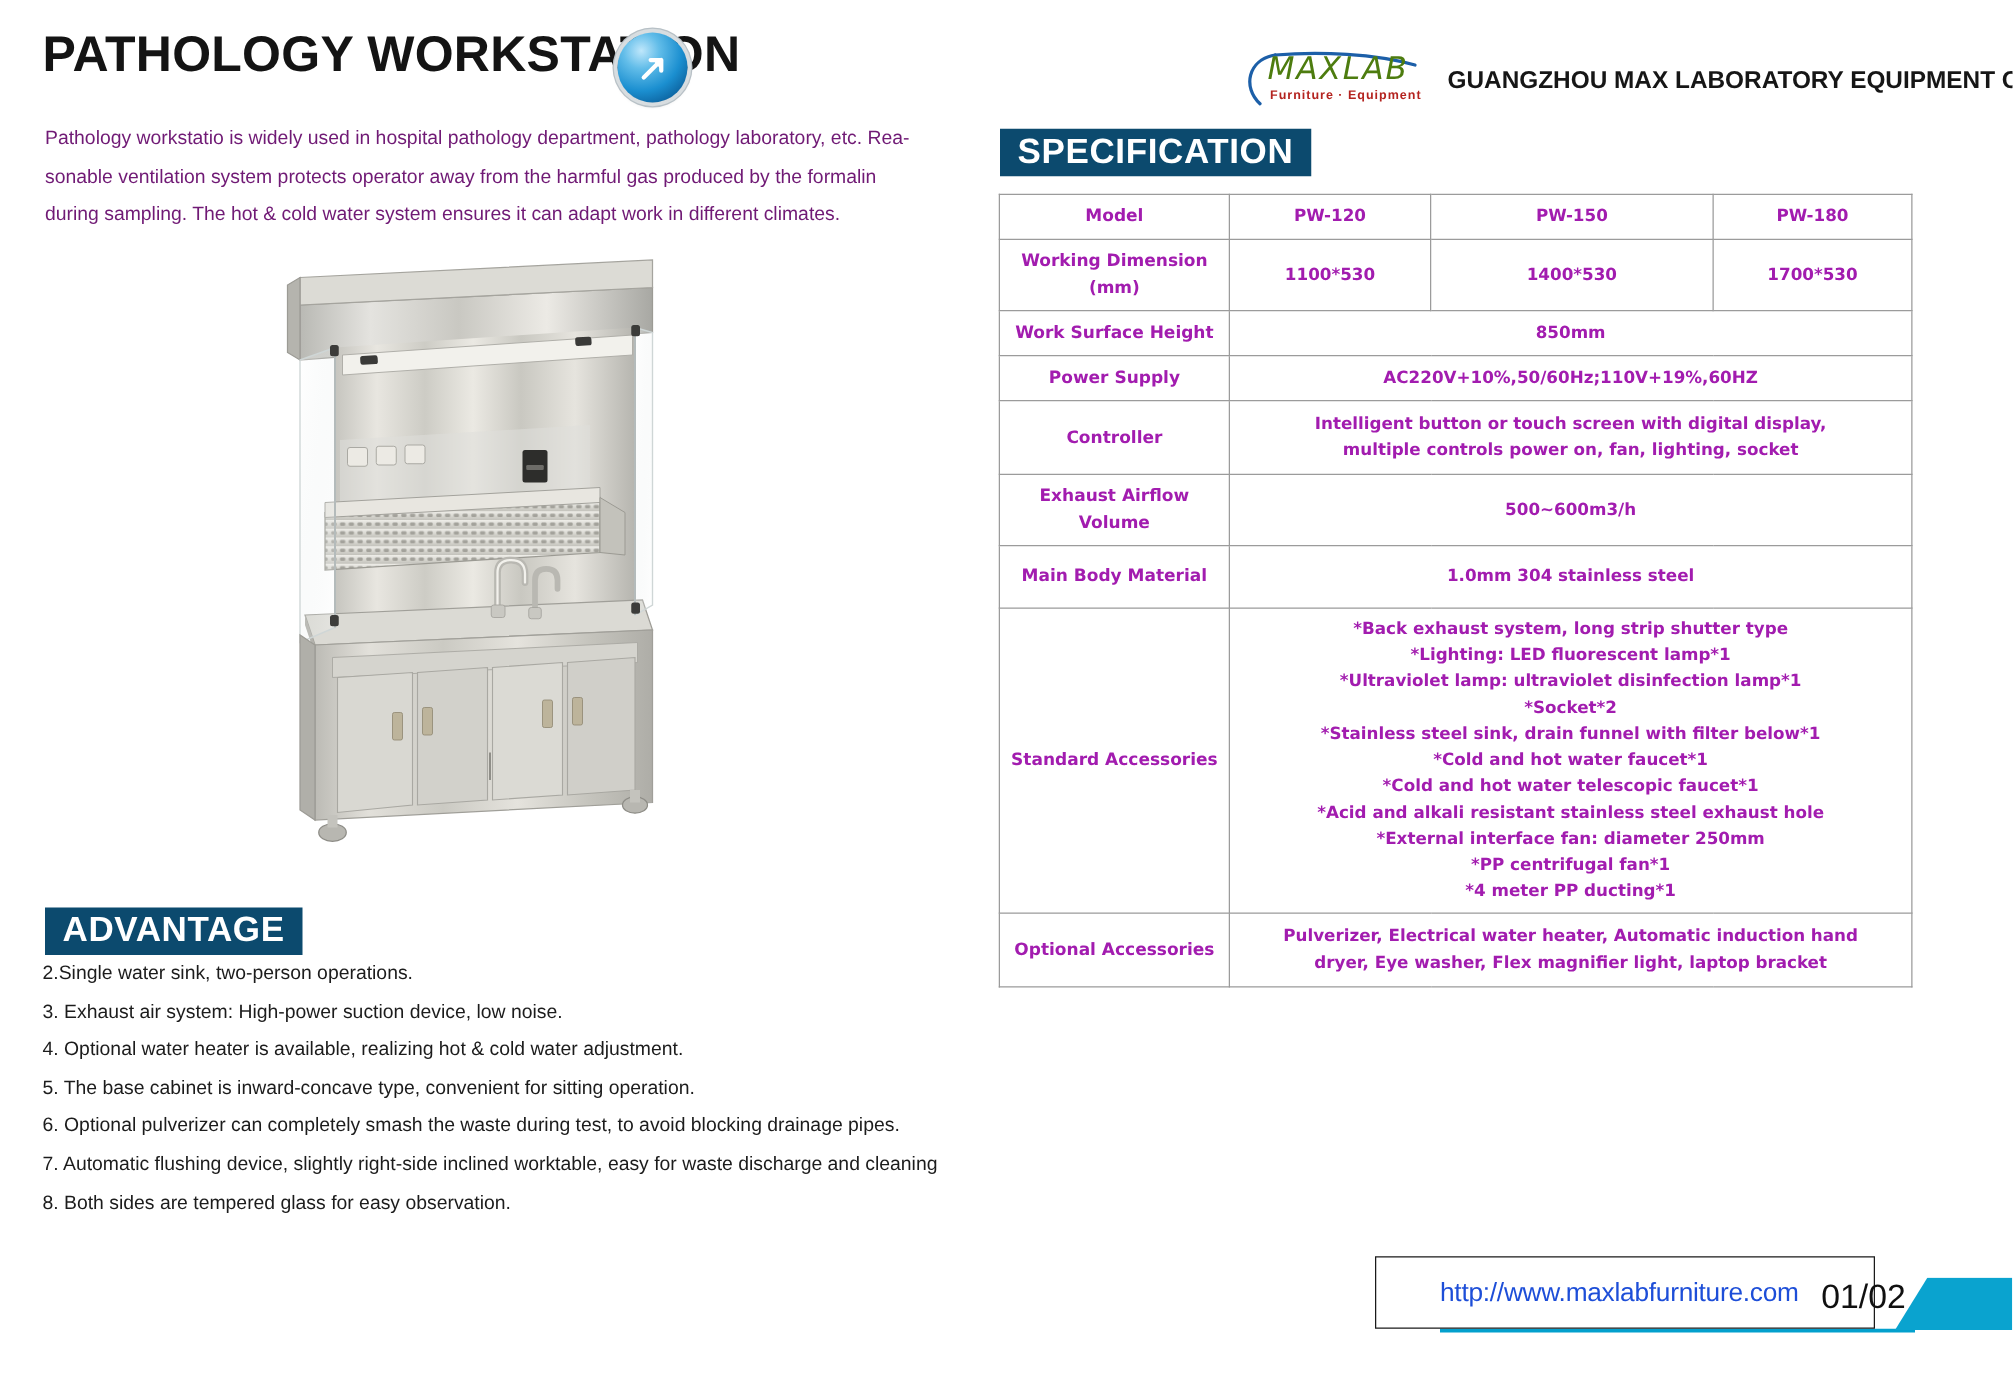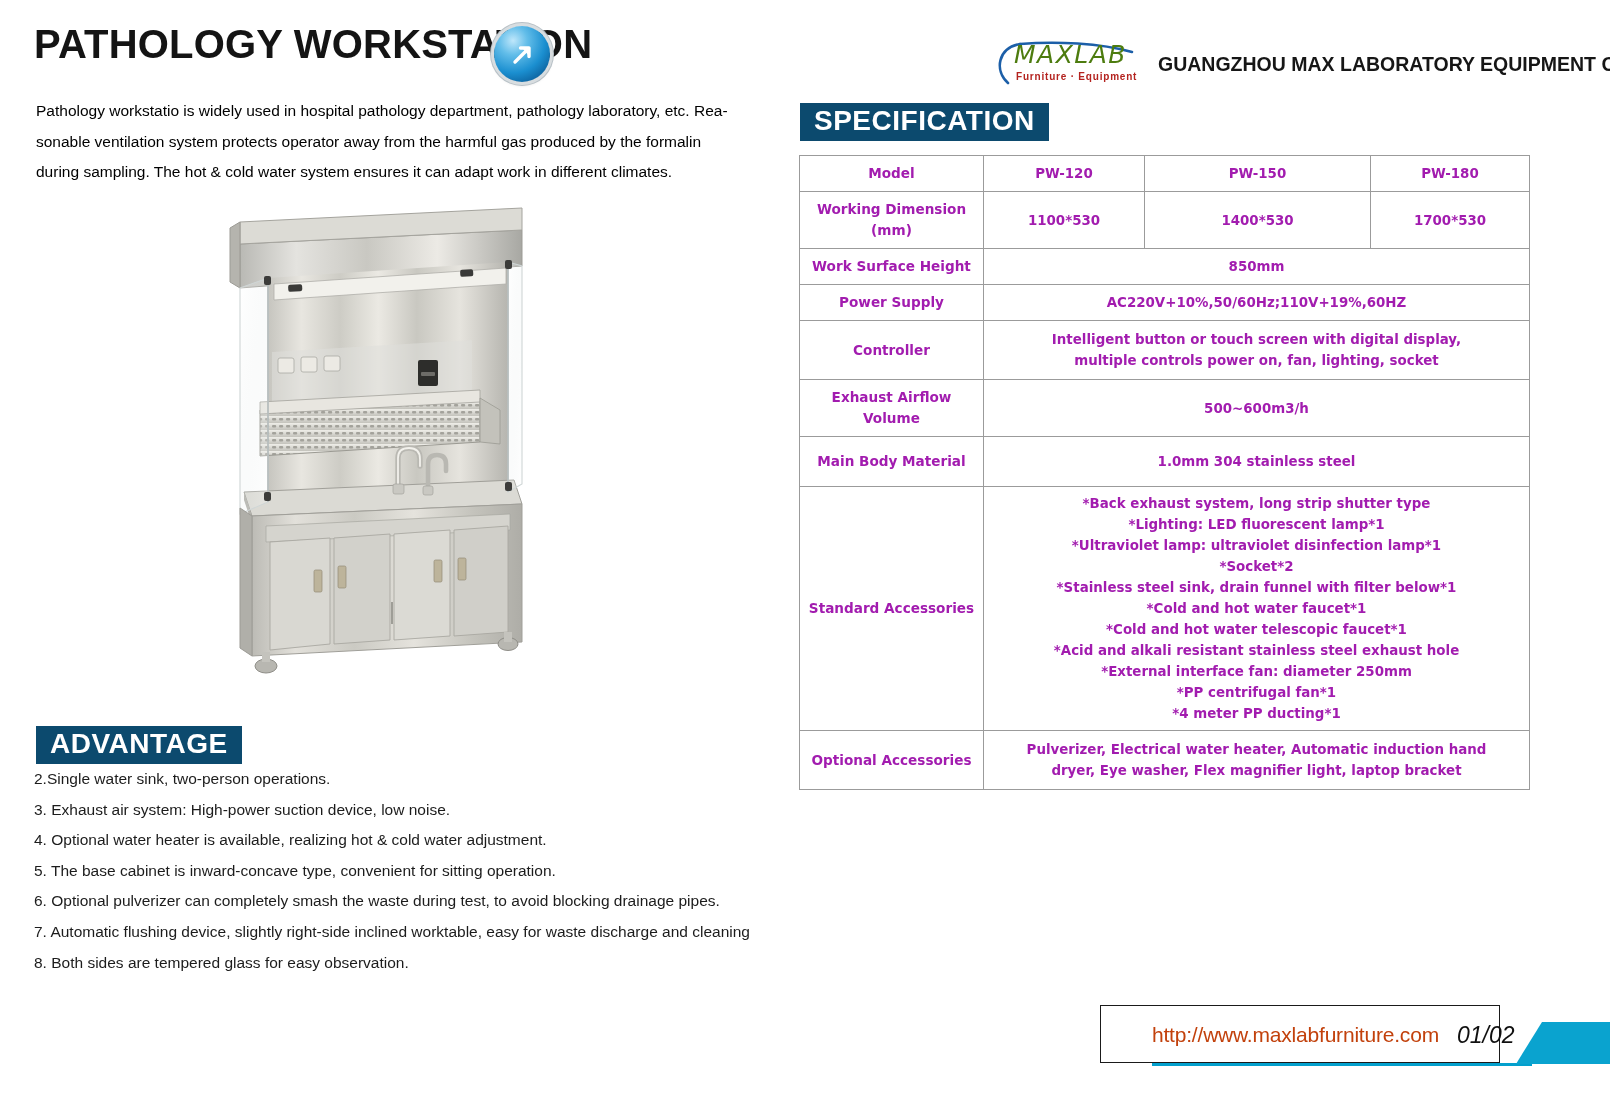--- a/index.html
+++ b/index.html
@@ -47,21 +47,21 @@
     font-size: 10px; font-weight: 700; letter-spacing: .8px;
     color: #b4231f; white-space: nowrap;
   }
   .company-name {
     font-size: 19.5px; font-weight: 600; color: #161616; white-space: nowrap;
   }
 
   
   .intro {
     position: absolute; left: 36px; top: 96px; width: 708px;
-    font-size: 15.5px; line-height: 30.5px; color: #000000;
+    font-size: 15.5px; line-height: 30.5px; color: #701a75;
   }
 
   
   .photo { position: absolute; left: 222px; top: 192px; width: 320px; height: 510px; }
   .photo svg { display: block; width: 100%; height: 100%; }
 
   
   .banner {
     display: inline-block; background: #0c4a6e; color: #ffffff;
     font-size: 28px; font-weight: 700; letter-spacing: .5px;
@@ -98,25 +98,25 @@
     position: absolute; left: 1152px; top: 1063px;
     width: 380px; height: 3px; background: #03a0cd;
   }
   .footer-box {
     position: absolute; left: 1100px; top: 1005px;
     width: 400px; height: 58px; border: 1.6px solid #1a1a1a;
     background: transparent;
   }
   .footer-url {
     position: absolute; left: 1152px; top: 1023px;
-    font-size: 21px; color: #c2410c; letter-spacing: -0.2px; white-space: nowrap;
+    font-size: 21px; color: #1d4ed8; letter-spacing: -0.2px; white-space: nowrap;
   }
   .footer-page {
     position: absolute; left: 1457px; top: 1022px;
-    font-size: 23px; font-style: italic; color: #101010; white-space: nowrap;
+    font-size: 27px; color: #101010; white-space: nowrap;
   }
   .footer-flag {
     position: absolute; left: 1516px; top: 1022px;
     width: 94px; height: 42px;
     background: #0aa3cf;
     clip-path: polygon(26px 0, 94px 0, 94px 42px, 0 42px);
   }
 </style>
 </head>
 <body>

